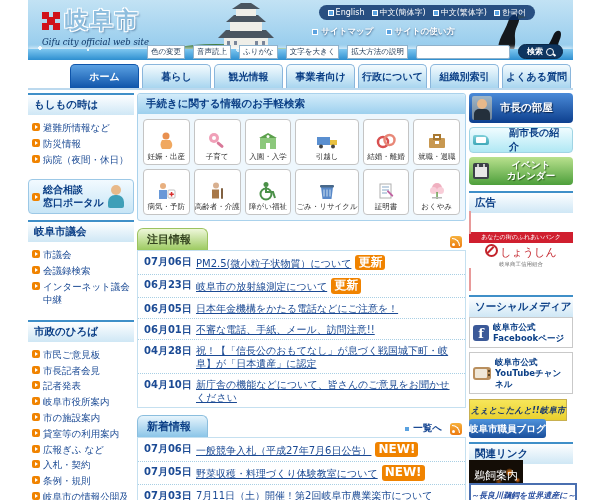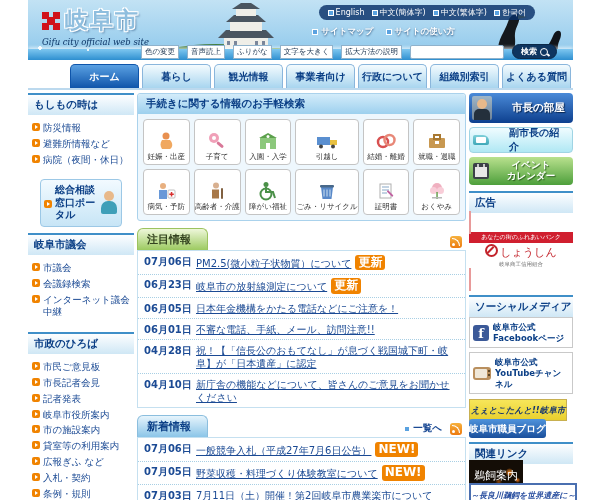--- a/index.html
+++ b/index.html
@@ -33,21 +33,21 @@
   .site-title{font-size:23px;font-weight:bold;color:#8fbede;letter-spacing:2px;
     text-shadow:-1px -1px 0 #fff,1px -1px 0 #fff,-1px 1px 0 #fff,1px 1px 0 #fff,2px 2px 2px rgba(0,40,90,.4);}
   .site-sub{font-family:"DejaVu Serif","Liberation Serif",serif;font-style:italic;font-size:8.5px;color:#0d3566;margin-top:1px;}
   .langbar{position:absolute;top:5px;right:38px;display:flex;gap:7px;align-items:center;
     background:rgba(8,48,104,.82);border-radius:9px;padding:2px 9px;}
   .langbar a{color:#fff;font-size:8px;display:flex;align-items:center;gap:2px;}
   .sq{display:inline-block;width:6px;height:6px;background:#5aa2e0;border:1px solid #fff;box-sizing:border-box;}
   .sitelinks{position:absolute;top:26px;right:118px;display:flex;gap:12px;}
   .sitelinks a{color:#fff;font-size:8.5px;font-weight:bold;display:flex;align-items:center;gap:3px;
     text-shadow:0 1px 2px rgba(0,40,90,.8);}
-  .utils{position:absolute;bottom:1px;right:16px;display:flex;gap:8px;align-items:center;}
+  .utils{position:absolute;bottom:1px;right:10px;display:flex;gap:8px;align-items:center;}
   .ubtn{background:#fff;border:1px solid #8fb2cc;color:#223a55;font-size:7.5px;padding:1px 3px;white-space:nowrap;}
   .usearch{width:86px;height:12px;border:1px solid #8fb2cc;border-radius:2px;font-size:8px;padding:0 3px;}
   .sbtn{background:#0e3560;color:#fff;font-size:8px;font-weight:bold;border:1px solid #0a2848;
     border-radius:8px;padding:1px 8px;display:flex;align-items:center;gap:3px;white-space:nowrap;text-align:right;}
   .mag{display:inline-block;width:6px;height:6px;border:1.5px solid #fff;border-radius:50%;position:relative;}
   .mag::after{content:"";position:absolute;width:3px;height:1.5px;background:#fff;right:-3px;bottom:-1px;transform:rotate(40deg);}
 
   
   .tabs{display:flex;gap:3px;background:#fff;padding:4px 2px 0 2px;border-bottom:2px solid #bcd9ee;}
   .tab{flex:1;text-align:center;font-size:10px;font-weight:bold;color:#0b3f86;padding:5px 0 4px;
@@ -63,21 +63,21 @@
 
   
   .side-h{border-top:2px solid #3f8fc8;background:linear-gradient(#fdfeff,#cfe7f5);
     color:#0b3f86;font-size:10.5px;font-weight:bold;padding:3px 0 3px 6px;margin-top:6px;}
   .side-h:first-child{margin-top:0;}
   .linklist{list-style:none;margin:0;padding:4px 2px 4px 4px;}
   .linklist li{margin:3px 0;}
   .linklist a{color:#1b4a94;font-size:9.5px;line-height:1.35;display:flex;gap:3px;align-items:flex-start;}
   .blt{flex:none;display:inline-block;width:8px;height:8px;background:#f08300;border-radius:2px;position:relative;margin-top:1px;}
   .blt::after{content:"";position:absolute;left:3px;top:2px;border-left:3px solid #fff;border-top:2px solid transparent;border-bottom:2px solid transparent;}
-  .portal{display:flex;align-items:center;gap:3px;margin:6px 12px;border:1px solid #9cc8e6;border-radius:4px;
+  .portal{display:flex;align-items:center;gap:3px;margin:6px 0;border:1px solid #9cc8e6;border-radius:4px;
     background:linear-gradient(#f2faff,#c7e5f6);padding:4px 3px;}
   .portal .txt{color:#0b3f86;font-size:10px;font-weight:bold;line-height:1.25;}
   .person{flex:none;width:18px;height:24px;position:relative;}
   .person::before{content:"";position:absolute;left:4px;top:0;width:10px;height:10px;border-radius:50%;background:#e8b98a;}
   .person::after{content:"";position:absolute;left:1px;top:10px;width:16px;height:13px;border-radius:7px 7px 2px 2px;background:#3f9fb8;}
 
   
   .qbox{border:1px solid #aad2ec;background:#eef7fd;border-radius:3px;}
   .q-h{background:linear-gradient(#d3ecfa,#9dd0ee);color:#0b3f86;font-size:10.5px;font-weight:bold;
     padding:3px 8px;border-radius:3px 3px 0 0;}
@@ -101,21 +101,21 @@
   .sec-bd{border:1px solid #c5e0f0;background:#fff;}
   .nrow{display:flex;align-items:flex-start;padding:3.5px 6px;border-bottom:1px dotted #a8cfe4;font-size:10px;line-height:1.3;}
   .nrow:last-child{border-bottom:none;}
   .ndate{flex:none;width:52px;font-weight:bold;color:#1b4a94;}
   .ntext{color:#1b4a94;text-decoration:underline;}
   .badge{display:inline-block;background:#f08300;color:#fff;font-size:12px;font-weight:bold;
     border-radius:3px;padding:0 3px;margin-left:4px;vertical-align:1px;white-space:nowrap;}
 
   
   .rbn{margin-bottom:4px;border-radius:4px;overflow:hidden;cursor:pointer;}
-  .mayor{height:30px;background:linear-gradient(#4a8ad8,#0d3f8e);display:flex;align-items:center;gap:20px;padding:0 3px;}
+  .mayor{height:30px;background:linear-gradient(#4a8ad8,#0d3f8e);display:flex;align-items:center;gap:8px;padding:0 3px;}
   .mayor .photo{width:20px;height:24px;background:linear-gradient(#9fb6c8,#6e8296);border-radius:2px;position:relative;flex:none;}
   .mayor .photo::before{content:"";position:absolute;left:5px;top:3px;width:10px;height:10px;border-radius:50%;background:#e8b98a;}
   .mayor .photo::after{content:"";position:absolute;left:2px;top:13px;width:16px;height:11px;background:#24303c;border-radius:5px 5px 0 0;}
   .mayor .t{color:#fff;font-size:10.5px;font-weight:bold;text-shadow:1px 1px 1px #07244e;}
   .vice{height:24px;border:1px solid #9fd4e4;background:linear-gradient(#f0fcff,#b0e8f4);
     display:flex;align-items:center;gap:20px;padding:0 3px;color:#0b3f86;font-size:10px;font-weight:bold;}
   .book{width:16px;height:10px;background:linear-gradient(#7fd0da,#3fa8b8);border-radius:2px 6px 2px 2px;flex:none;position:relative;}
   .book::after{content:"";position:absolute;inset:2px 3px;background:#fff;border-radius:1px;}
   .event{height:28px;background:linear-gradient(#b9e18e,#4d9f3b);display:flex;align-items:center;gap:4px;padding:0 4px;}
   .event .t{color:#fff;font-size:9.5px;font-weight:bold;line-height:1.15;text-align:center;flex:1;text-shadow:1px 1px 1px #2c5e1d;}
@@ -248,27 +248,27 @@
 
     <div class="content">
 
       <div class="col-l">
         <div class="side-h">もしもの時は</div>
         <ul class="linklist">
 
         <li>
               <a href="#">
                 <span class="blt"></span>
+                <span>避難所情報など</span>
+              </a>
+            </li>
+            <li>
+              <a href="#">
+                <span class="blt"></span>
                 <span>防災情報</span>
-              </a>
-            </li>
-            <li>
-              <a href="#">
-                <span class="blt"></span>
-                <span>避難所情報など</span>
               </a>
             </li>
             <li>
               <a href="#">
                 <span class="blt"></span>
                 <span>病院（夜間・休日）</span>
               </a>
             </li>
           </ul>
 

